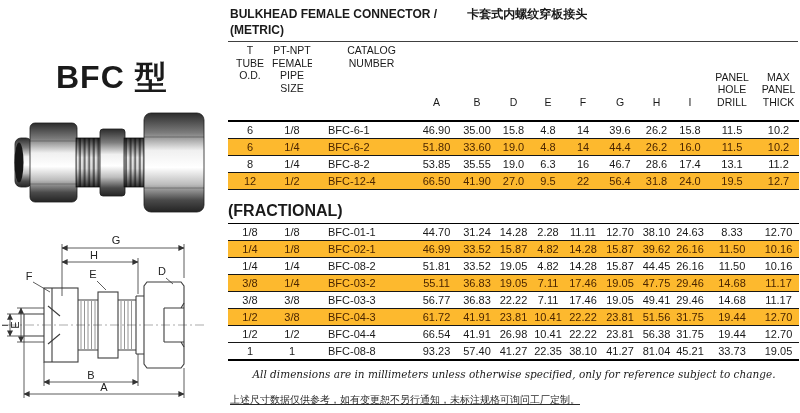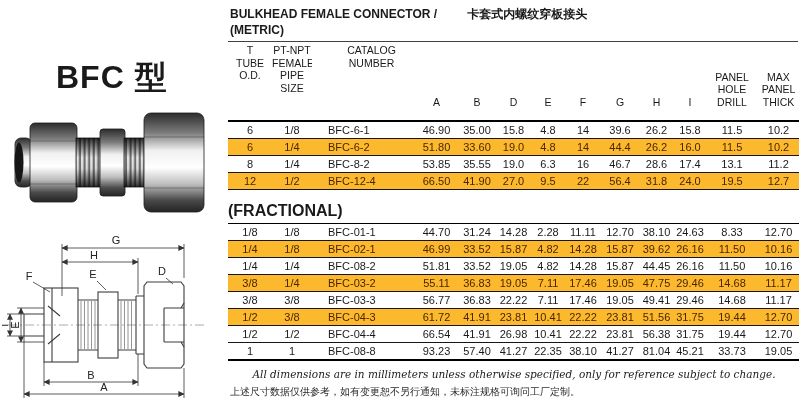--- a/index.html
+++ b/index.html
@@ -23,21 +23,21 @@
   th.bot{vertical-align:bottom;padding-bottom:12px;}
   th.cat-h{text-align:center;padding-left:16px;}
   td.cat{text-align:left;padding-left:16px;}
   tbody td{height:16px;line-height:16px;font-size:11px;border-bottom:1px solid #161616;}
   tr.hl td{background:var(--hl-bg,#FDB92E);color:var(--hl-fg,#4A2500);}
   #metric-table{border-bottom:1.5px solid #000;}
   #fractional-table{border-top:1.5px solid #000;border-bottom:2px solid #000;}
   .frac-label{font-weight:bold;font-size:16px;margin:12px 0 3px 0;}
   .footnotes{margin-top:7px;padding-left:2px;}
   .fn-en{font-family:"DejaVu Serif",serif;font-style:italic;font-size:10.5px;line-height:13px;text-align:center;}
-  .fn-zh{font-size:10px;line-height:13px;color:#2b2b2b;margin-top:4px;}
+  .fn-zh{font-size:10px;line-height:13px;color:#2b2b2b;margin-top:12px;text-decoration:underline;}
   svg text{font-family:"Liberation Sans",sans-serif;}
 </style>
 </head>
 <body>
 
 <div class="left-panel">
   <div class="model-label">BFC 型</div>
 
   <div class="photo-wrap">
     <svg width="198" height="112" viewBox="0 0 198 112">

